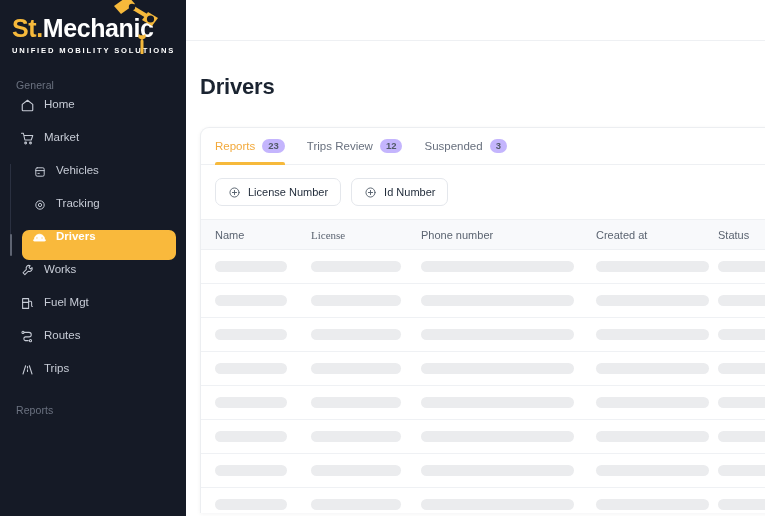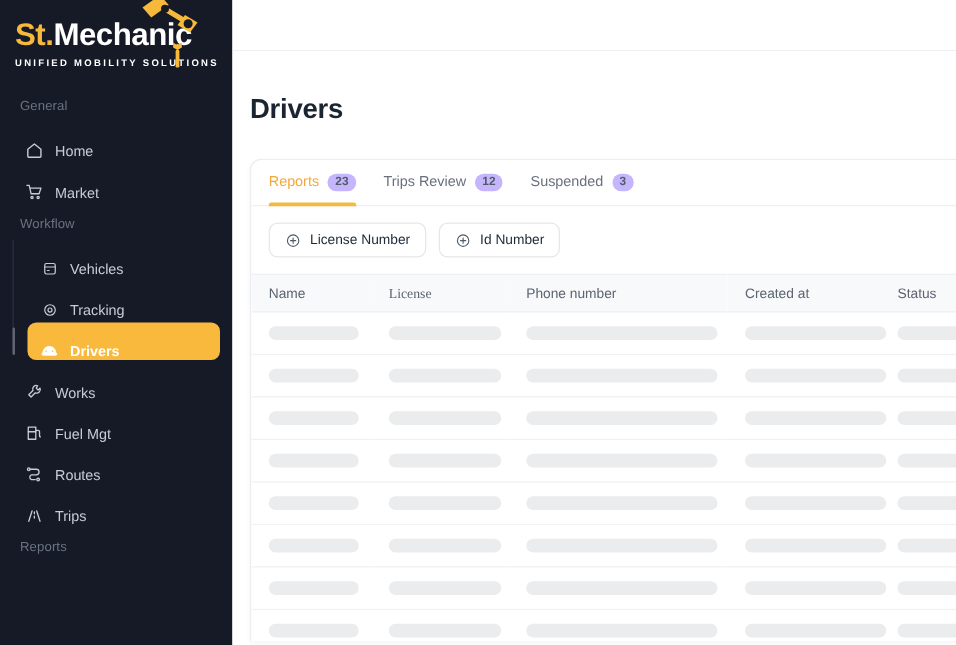--- a/index.html
+++ b/index.html
@@ -54,21 +54,21 @@
   }
 
   .nav { padding: 0 10px; }
   .nav-section {
     color: #6B7280;
     font-size: 10.5px;
     padding: 9px 6px 7px 6px;
     letter-spacing: 0.1px;
   }
   .nav-item {
-    display: flex; align-items: flex-end;
+    display: flex; align-items: flex-start;
     height: 30px;
     padding: 0 10px;
     border-radius: 7px;
     color: #C7CCD6;
     font-size: 11.5px;
     margin-bottom: 3px;
     cursor: pointer;
     position: relative;
   }
   .nav-item .ico {
@@ -270,21 +270,20 @@
         <span class="ico">
           <svg width="15" height="15" viewBox="0 0 20 20" fill="none" stroke="#C7CCD6" stroke-width="1.4" stroke-linecap="round" stroke-linejoin="round">
             <path d="M2 3 H4.5 L6.5 12 H15 L17 6 H5.5"></path>
             <circle cx="7.5" cy="16" r="1.2"></circle>
             <circle cx="14" cy="16" r="1.2"></circle>
           </svg>
         </span>
         <span class="label">Market</span>
       </div>
 
-      <div class="nav-section">Workflow</div>
 
 
       <div class="nav-sub-wrap">
 
         <div class="nav-item sub">
           <span class="ico">
             <svg width="14" height="14" viewBox="0 0 20 20" fill="none" stroke="#C7CCD6" stroke-width="1.4" stroke-linecap="round" stroke-linejoin="round">
               <rect x="4" y="4" width="12" height="12" rx="2"></rect>
               <path d="M4 8 H16"></path>
                 <path d="M7 12 H9"></path>

